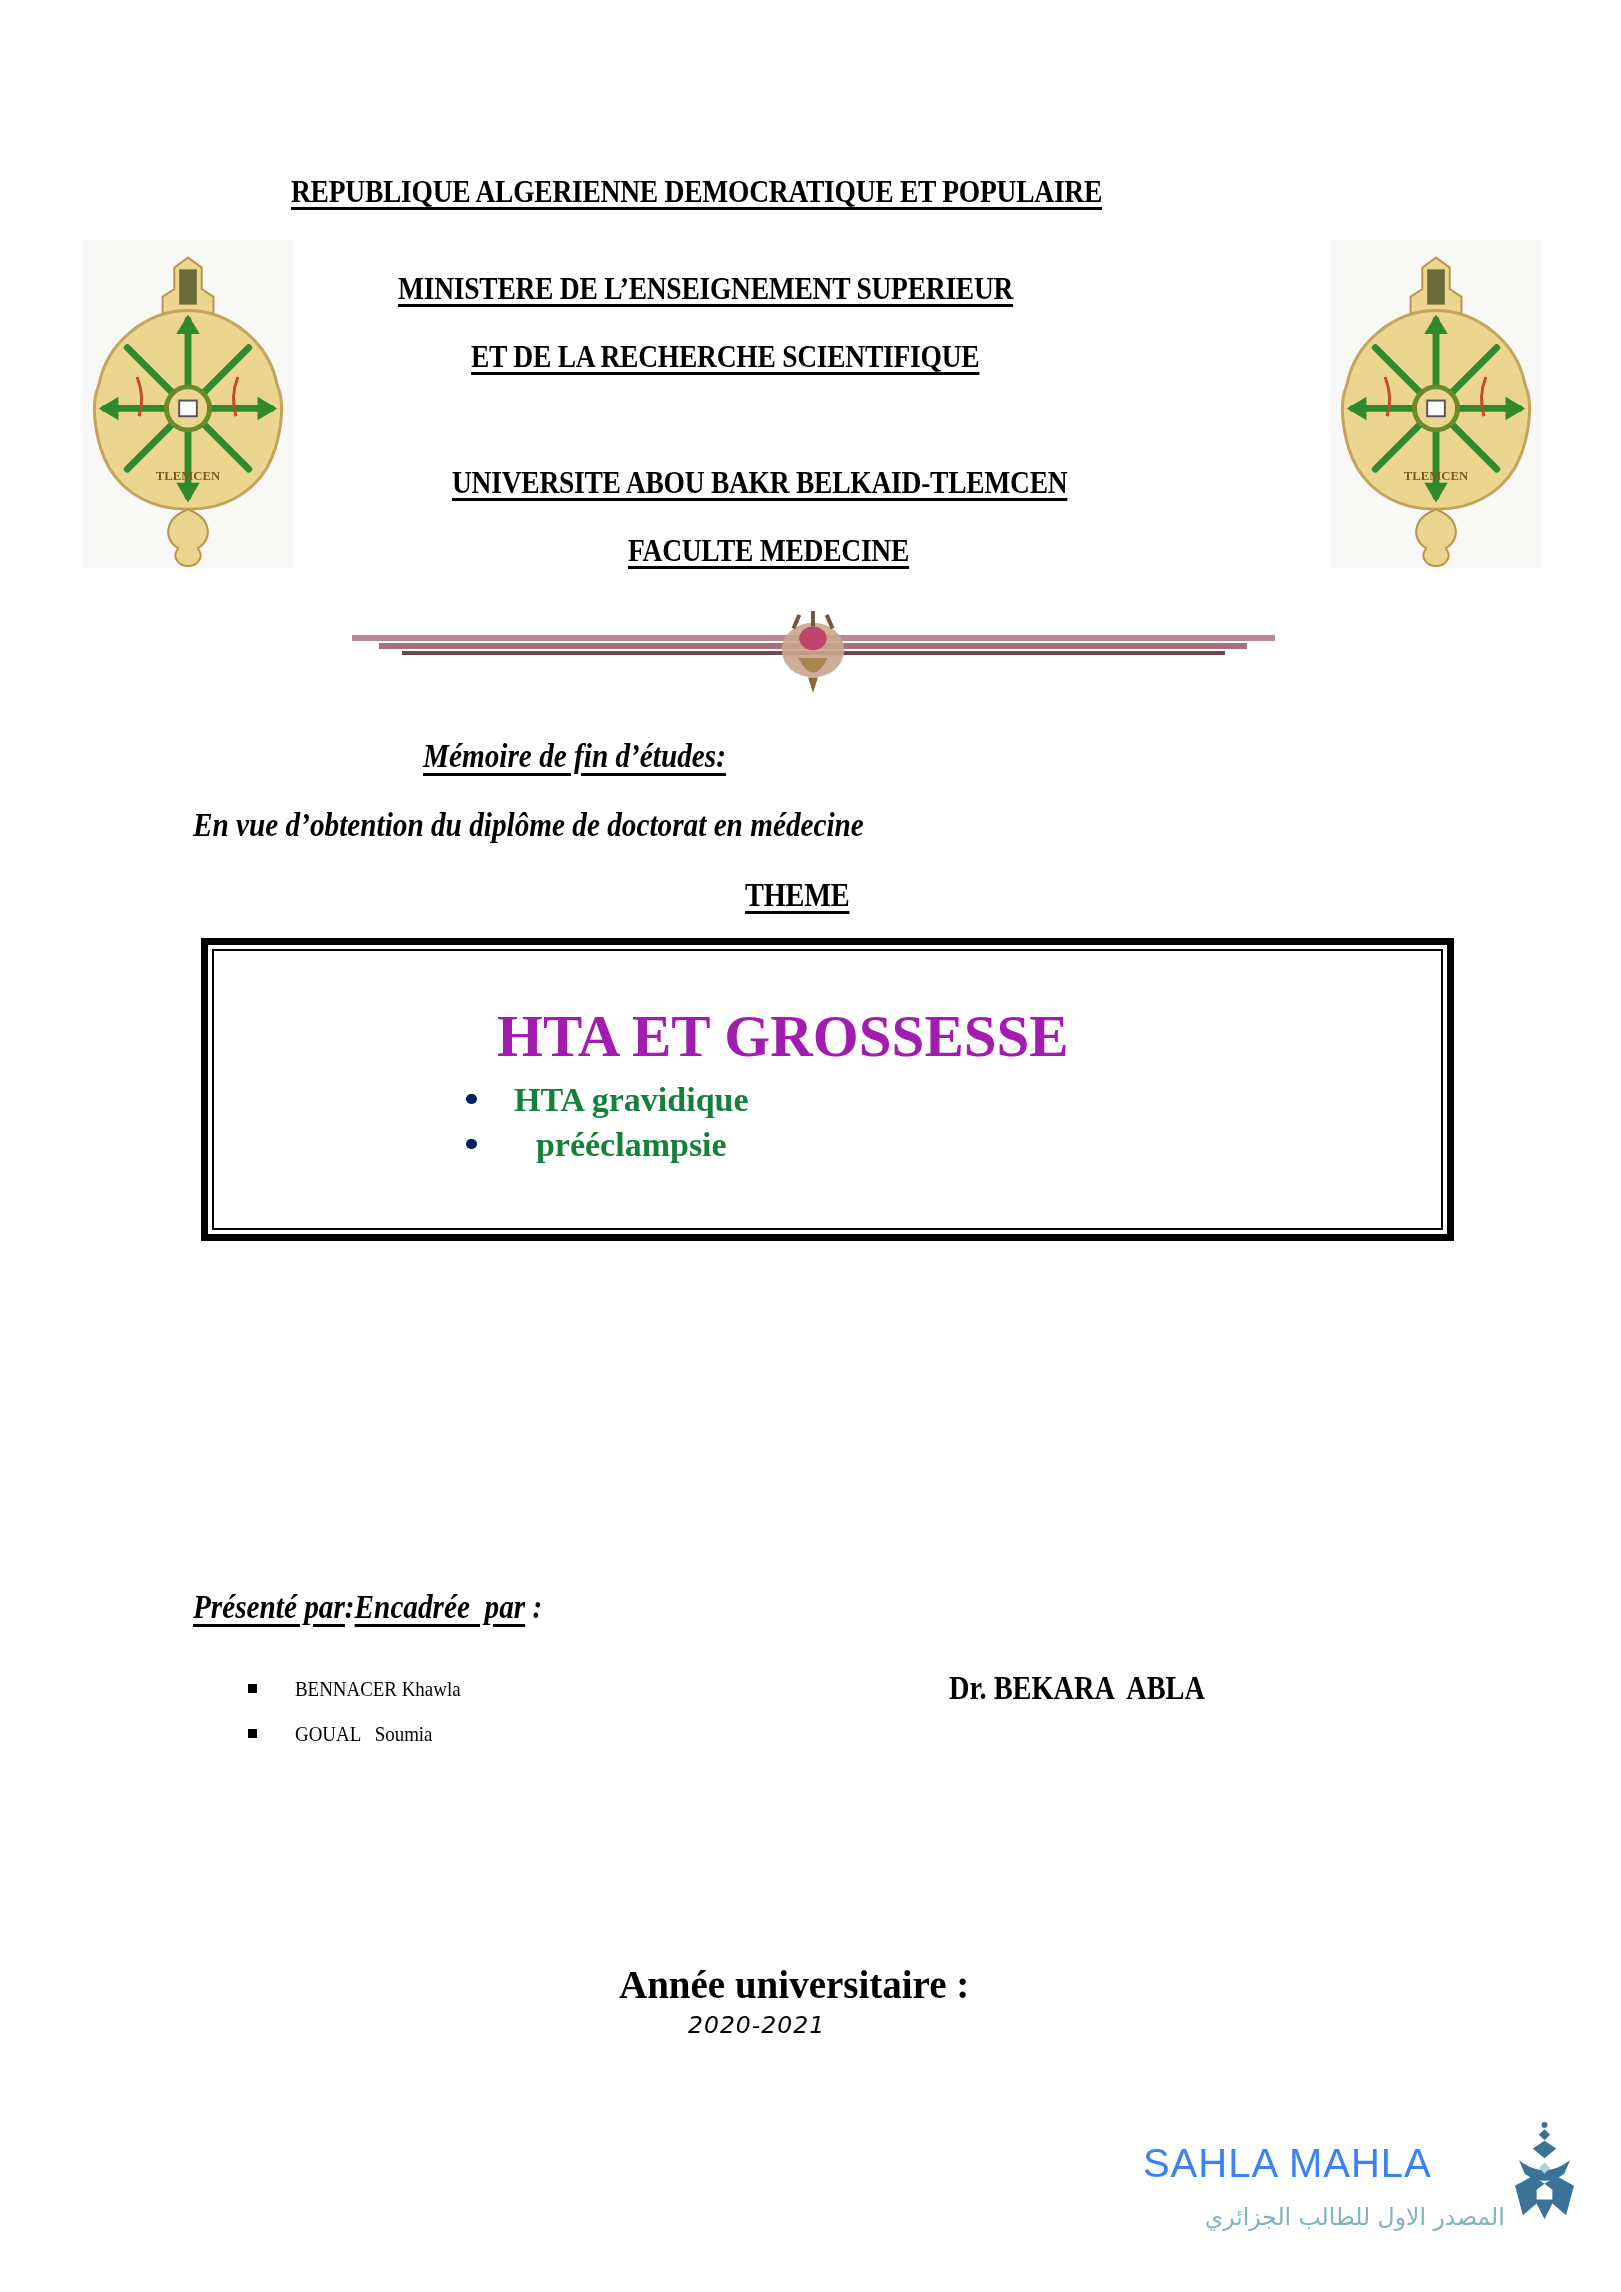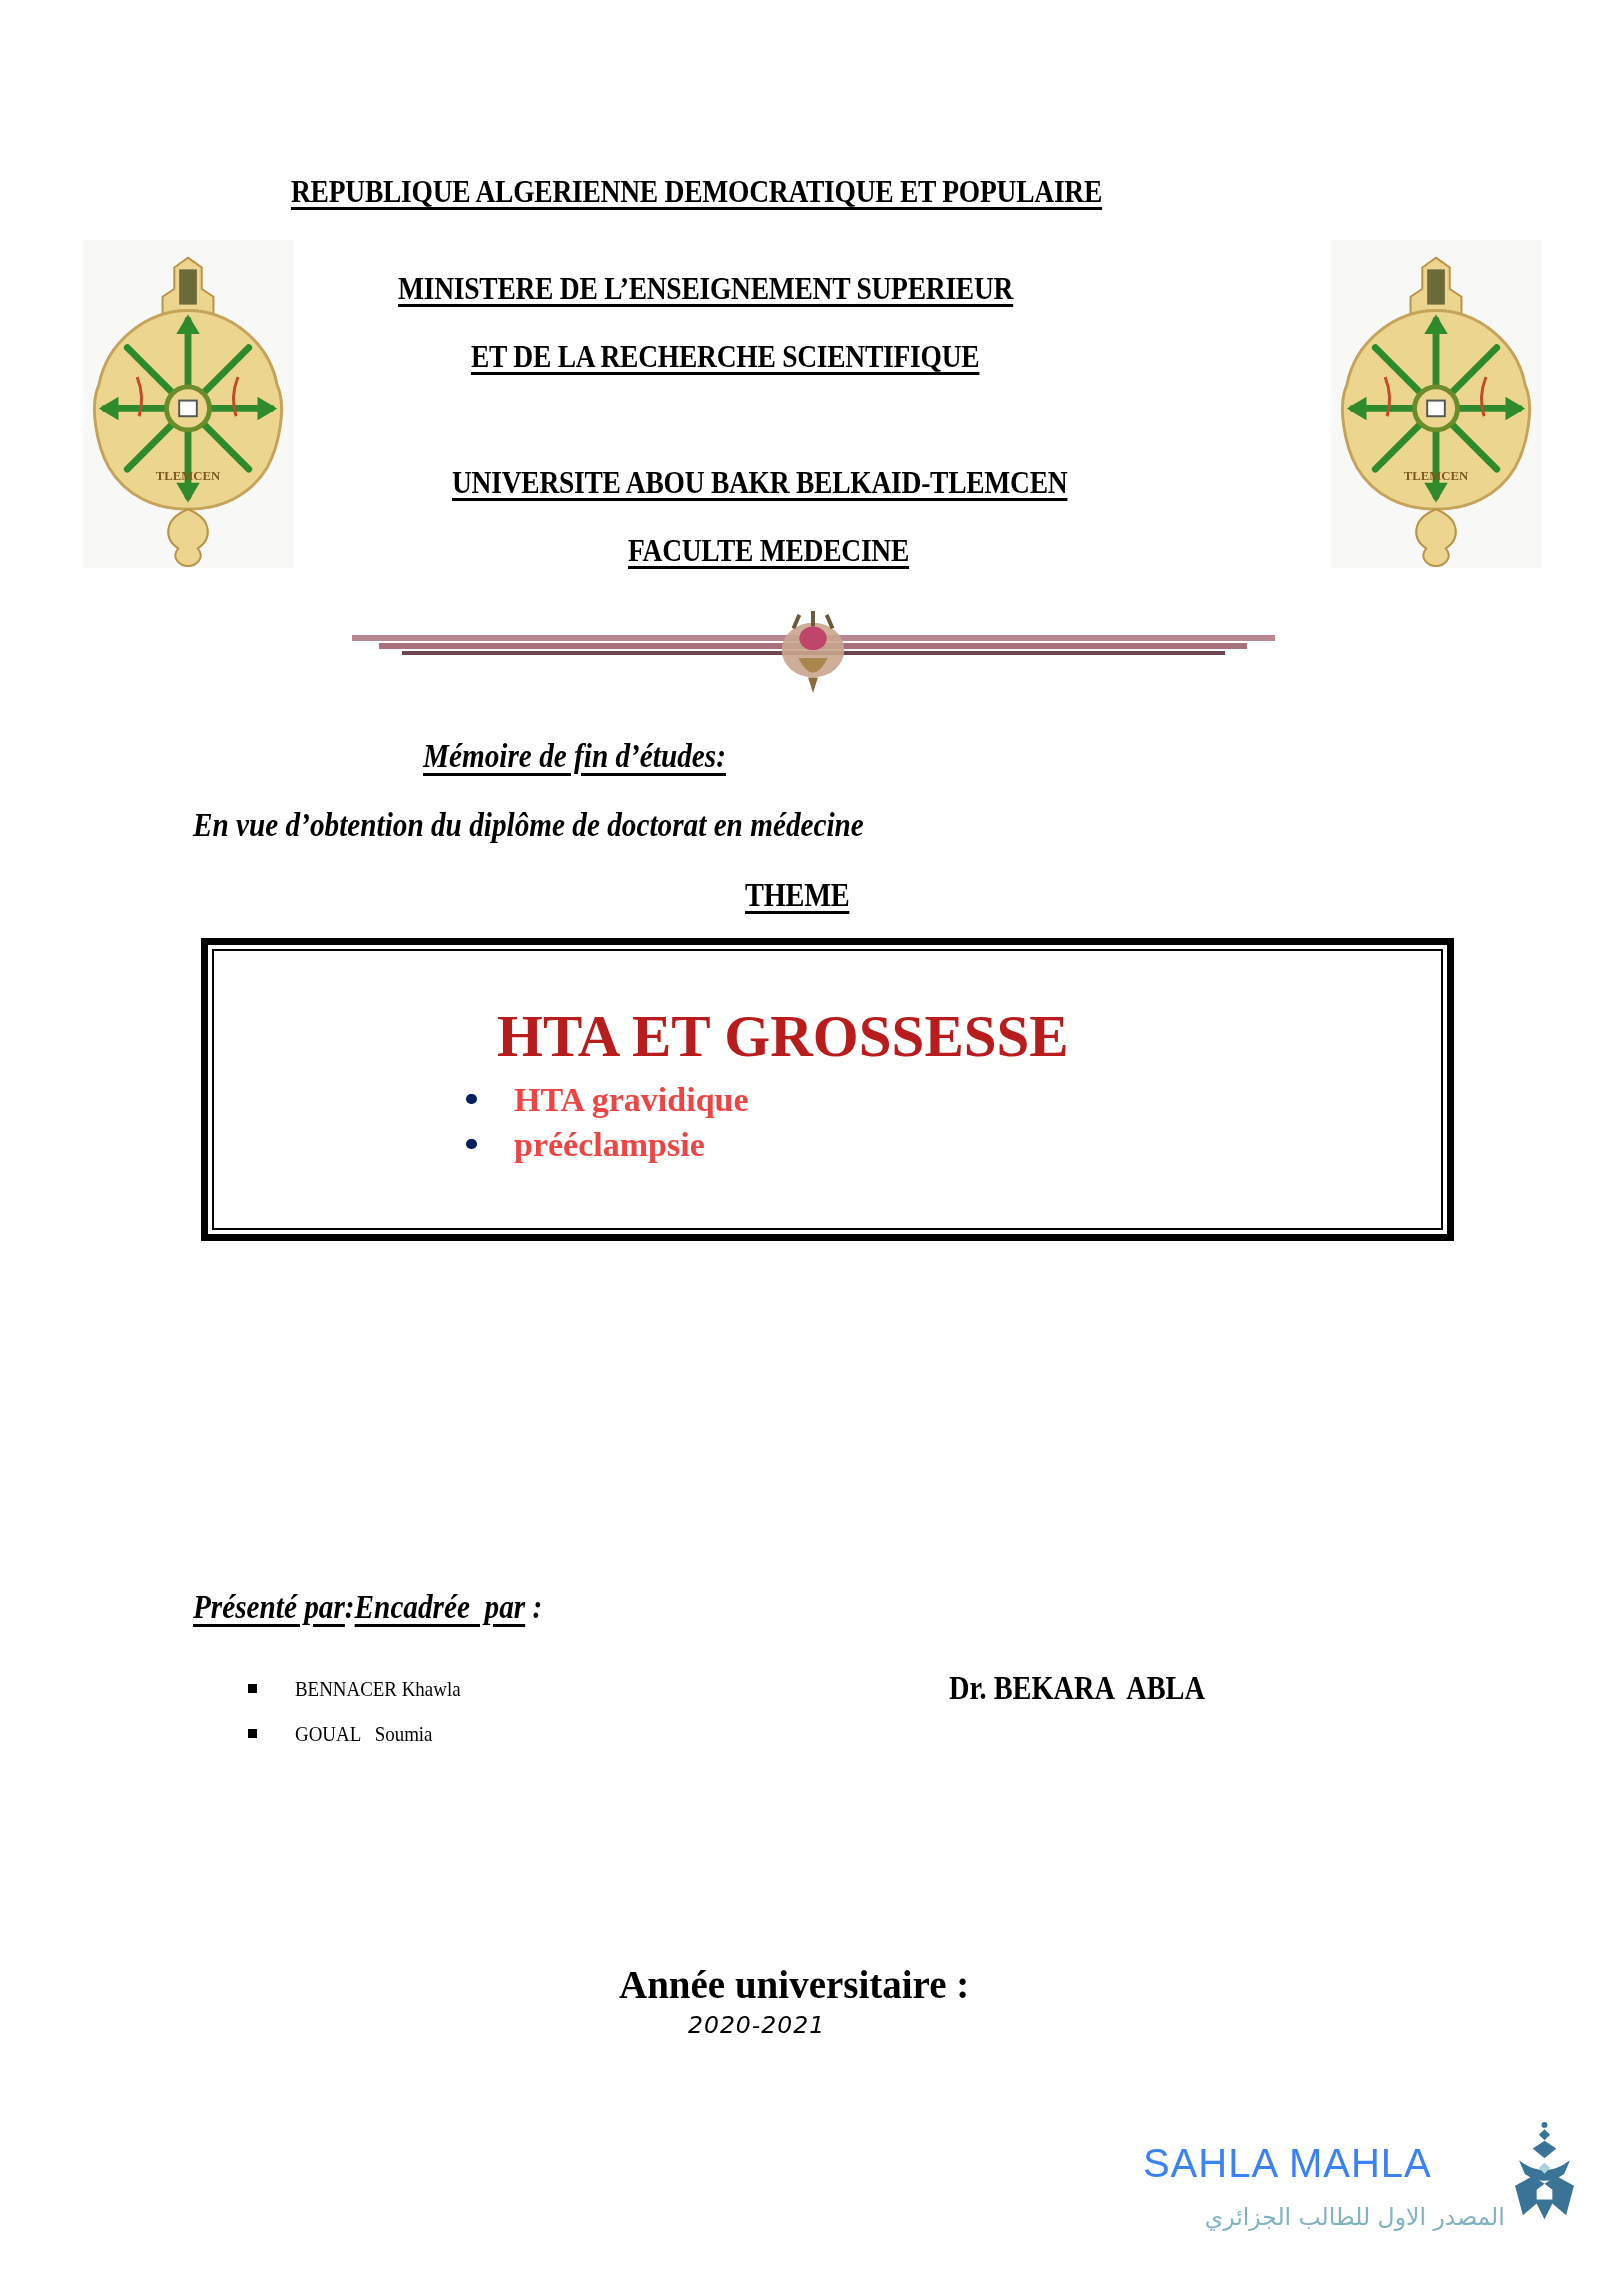--- a/index.html
+++ b/index.html
@@ -5,23 +5,23 @@
   html,body{margin:0;padding:0;background:#ffffff;}
   body{width:1621px;height:2293px;position:relative;overflow:hidden;font-family:"Liberation Serif","DejaVu Serif",serif;color:#000;}
   .abs{position:absolute;}
   .hdr{font-weight:bold;text-decoration:underline;text-decoration-thickness:2.9px;text-underline-offset:4.9px;white-space:nowrap;font-size:32px;letter-spacing:-0.3px;transform:scaleX(0.86);transform-origin:left top;}
   .logo{position:absolute;width:211px;height:328px;}
   .divider{position:absolute;left:348px;top:627px;width:931px;height:59px;}
   .divider .bar{position:absolute;height:5.9px;}
   .it{font-style:italic;font-weight:bold;white-space:nowrap;transform:scaleX(0.86);transform-origin:left top;}
   .theme-box{position:absolute;left:201px;top:938px;width:1253px;height:303px;box-sizing:border-box;border:7.8px solid #000;}
   .theme-box .inner{position:absolute;left:3.9px;top:3.9px;right:3.9px;bottom:3.9px;border:2.9px solid #000;}
-  .title{position:absolute;left:289px;top:57px;font-size:59px;font-weight:bold;color:#b91c1c;white-space:nowrap;}
+  .title{position:absolute;left:289px;top:57px;font-size:59px;font-weight:bold;color:#a21caf;white-space:nowrap;}
   .bullets{position:absolute;left:250px;top:132px;margin:0;padding:0;list-style:none;}
-  .bullets li{font-size:34px;font-weight:bold;color:#ef4444;height:45px;line-height:45px;position:relative;padding-left:56px;white-space:nowrap;}
+  .bullets li{font-size:34px;font-weight:bold;color:#15803d;height:45px;line-height:45px;position:relative;padding-left:56px;white-space:nowrap;text-align:center;}
   .bullets li .dot{position:absolute;left:7.8px;top:16.7px;width:10.8px;height:10.8px;border-radius:50%;background:#002060;}
   .students{position:absolute;left:240px;top:1666px;}
   .student{height:45px;line-height:45px;font-size:22px;font-weight:normal;position:relative;padding-left:55px;white-space:nowrap;}
   .student .sq{position:absolute;left:7.8px;top:17.6px;width:8.8px;height:9.8px;background:#000;}
   .student span.t{display:inline-block;transform:scaleX(0.86);transform-origin:left center;}
   .wm{position:absolute;left:1137px;top:2127px;width:441px;height:108px;}
   .wm-text{position:absolute;left:5.9px;top:13.7px;font-family:Liberation Sans, sans-serif;font-size:40px;color:#3b82f6;letter-spacing:1px;white-space:nowrap;}
   .wm-ar{position:absolute;left:9.8px;top:76px;font-family:"DejaVu Sans",sans-serif;font-size:23.5px;color:#7fb3bf;white-space:nowrap;direction:rtl;width:358px;text-align:right;}
 </style>
 </head>

